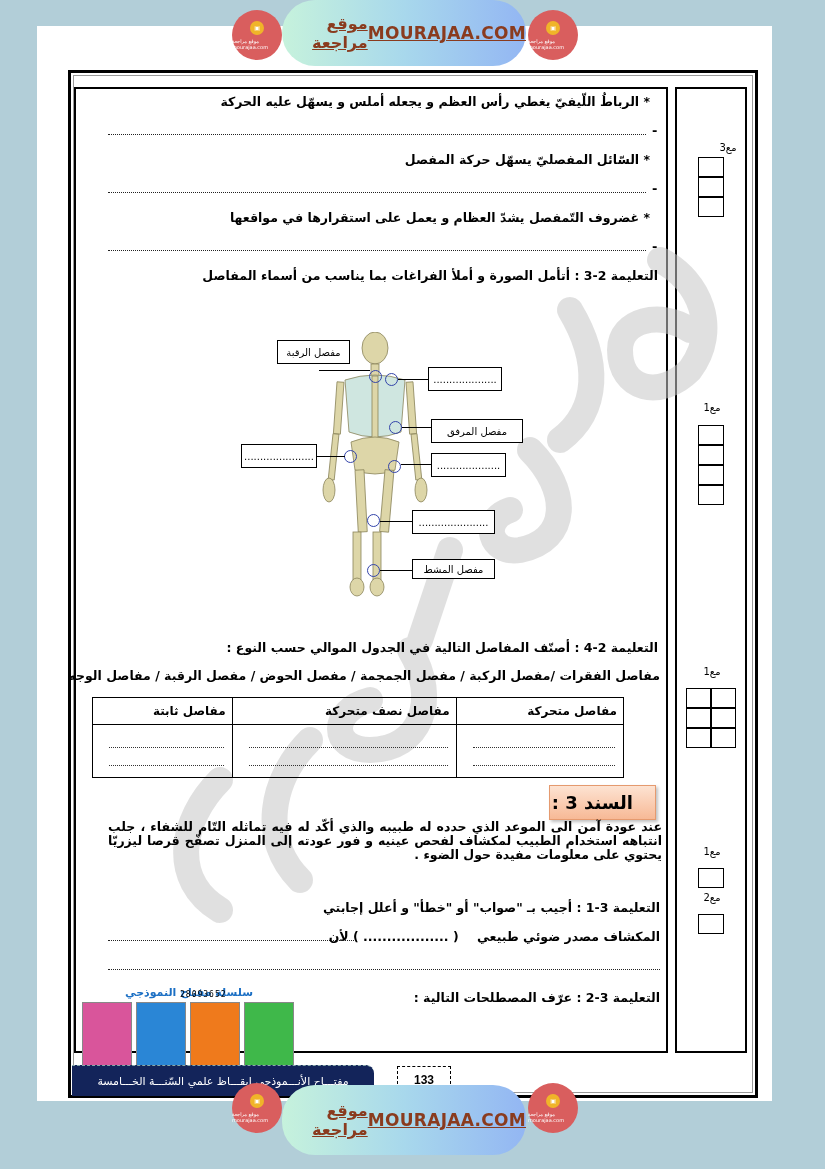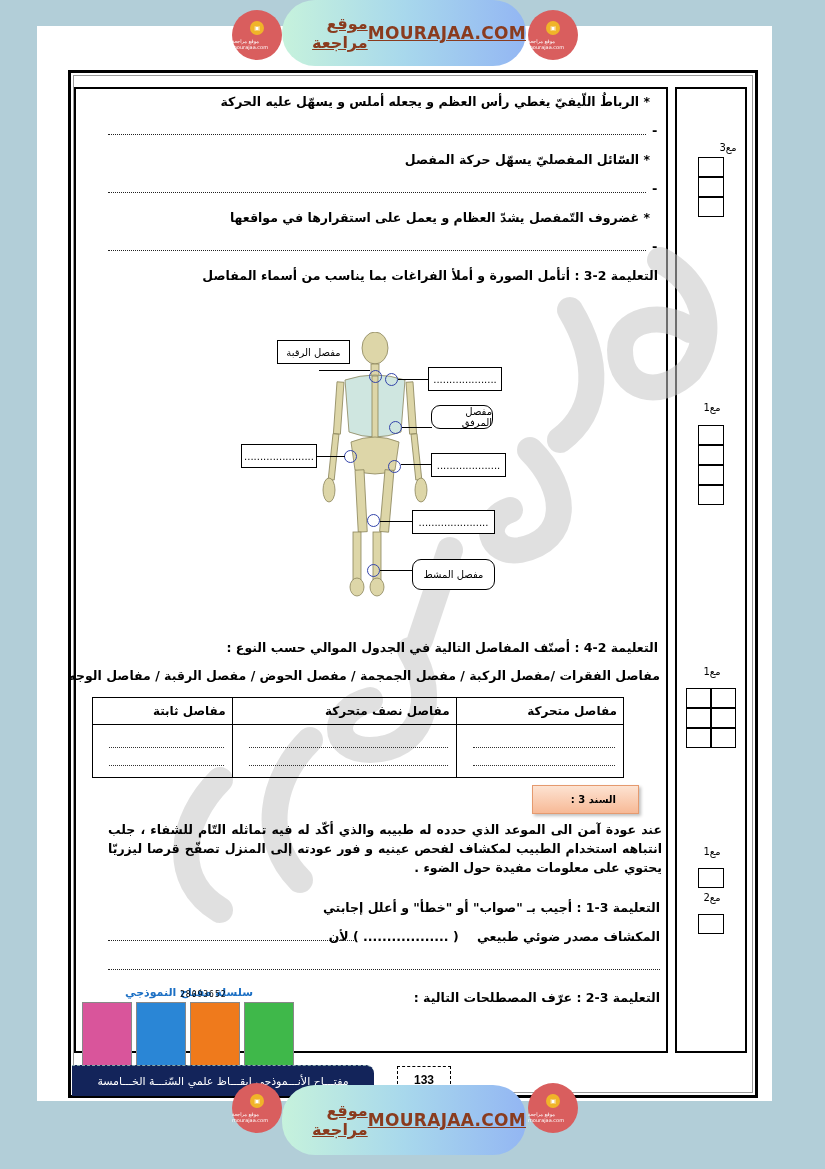--- a/index.html
+++ b/index.html
@@ -64,24 +64,24 @@
     direction: rtl;
   }
   table.classify th, table.classify td {
     border: 1.5px solid #000; font-size: 12px; text-align: right; padding: 2px 6px;
   }
   table.classify th { height: 27px; font-weight: bold; }
   table.classify td { height: 53px; vertical-align: middle; }
   .cell-dots { border-bottom: 1.5px dotted #333; height: 12px; margin: 5px 2px 6px 10px; }
 
   .sanad {
-    position: absolute; left: 532px; top: 785px; width: 107px; height: 29px;
+    position: absolute; left: 549px; top: 785px; width: 107px; height: 35px;
     background: linear-gradient(#fde3d2, #f7b996);
     border: 1px solid #e59a6f; box-shadow: 2px 2px 3px rgba(0,0,0,0.25);
-    font-size: 10px; font-weight: bold; direction: rtl;
+    font-size: 18px; font-weight: bold; direction: rtl;
     display: flex; align-items: center; justify-content: flex-start; padding-right: 22px;
   }
 
   .books { position: absolute; left: 80px; top: 978px; width: 220px; height: 80px; }
   .books .title { position: absolute; left: 45px; top: 0; color: #1b6fc4; font-size: 11px; font-weight: bold; direction: rtl; margin-top: 8px; }
   .books .phone { position: absolute; left: 100px; top: 12px; font-size: 8px; font-family: "DejaVu Sans Mono", monospace; letter-spacing: 1px; }
   .book { position: absolute; top: 24px; width: 50px; height: 64px; border: 1px solid #888; }
 
   .footer-banner {
     position: absolute; left: 72px; top: 1065px; width: 302px; height: 31px;
@@ -205,25 +205,25 @@
 <div class="connector" style="left:319px;top:370px;width:51px;"></div>
 <div class="connector" style="left:398px;top:379px;width:30px;"></div>
 <div class="connector" style="left:402px;top:427px;width:30px;"></div>
 <div class="connector" style="left:317px;top:456px;width:28px;"></div>
 <div class="connector" style="left:401px;top:464px;width:30px;"></div>
 <div class="connector" style="left:380px;top:521px;width:32px;"></div>
 <div class="connector" style="left:380px;top:570px;width:32px;"></div>
 
 <div class="lbl-box" style="left:246px;top:340px;width:73px;height:24px;margin-left:31px;">مفصل الرقبة</div>
 <div class="lbl-box" style="left:428px;top:367px;width:74px;height:24px;">....................</div>
-<div class="lbl-box" style="left:431px;top:405px;width:62px;height:24px;border-radius:9px;">مفصل المرفق</div>
+<div class="lbl-box" style="left:431px;top:419px;width:92px;height:24px;">مفصل المرفق</div>
 <div class="lbl-box" style="left:241px;top:444px;width:76px;height:24px;">......................</div>
 <div class="lbl-box" style="left:431px;top:453px;width:75px;height:24px;">....................</div>
 <div class="lbl-box" style="left:412px;top:510px;width:83px;height:24px;">......................</div>
-<div class="lbl-box" style="left:412px;top:559px;width:83px;height:31px;border-radius:9px;">مفصل المشط</div>
+<div class="lbl-box" style="left:412px;top:559px;width:83px;height:20px;">مفصل المشط</div>
 
 <div class="line rtl" style="right:167px;top:640px;">
   <span>التعليمة 2-4 :</span>
   <span>أصنّف المفاصل التالية في الجدول الموالي  حسب النوع :</span>
 </div>
 <div class="line rtl" style="right:165px;top:668px;">مفاصل الفقرات /مفصل الركبة / مفصل الجمجمة / مفصل الحوض / مفصل الرقبة / مفاصل الوجه</div>
 
 <table class="classify">
   <thead>
     <tr>
@@ -244,21 +244,21 @@
         </td>
       <td>
           <div class="cell-dots"></div>
           <div class="cell-dots"></div>
         </td>
     </tr>
   </tbody>
 </table>
 
 <div class="sanad">السند 3 :</div>
-<div class="rtl" style="position:absolute;left:108px;top:820px;width:554px;font-size:12.5px;font-weight:bold;line-height:19px;text-align:justify;text-align-last:right;">عند عودة آمن الى الموعد الذي حدده له طبيبه والذي أكّد له فيه تماثله التّام للشفاء ، جلب انتباهه استخدام الطبيب لمكشاف لفحص عينيه  و فور عودته إلى المنزل تصفّح قرصا ليزريّا يحتوي على معلومات مفيدة حول الضوء  .</div>
+<div class="rtl" style="position:absolute;left:108px;top:820px;width:554px;font-size:12.5px;font-weight:bold;line-height:14px;text-align:justify;text-align-last:right;">عند عودة آمن الى الموعد الذي حدده له طبيبه والذي أكّد له فيه تماثله التّام للشفاء ، جلب انتباهه استخدام الطبيب لمكشاف لفحص عينيه  و فور عودته إلى المنزل تصفّح قرصا ليزريّا يحتوي على معلومات مفيدة حول الضوء  .</div>
 
 <div class="line rtl" style="right:165px;top:900px;">
   <span>التعليمة 3-1 :</span>
   <span>أجيب بـ "صواب" أو "خطأ" و أعلل إجابتي</span>
 </div>
 <div class="line rtl" style="right:165px;top:929px;">
   <span>المكشاف مصدر ضوئي طبيعي</span>
   <span style="margin-right:14px;">( .................. ) لأن</span>
 </div>
 <div class="dots" style="left:108px;top:939px;width:246px;"></div>

